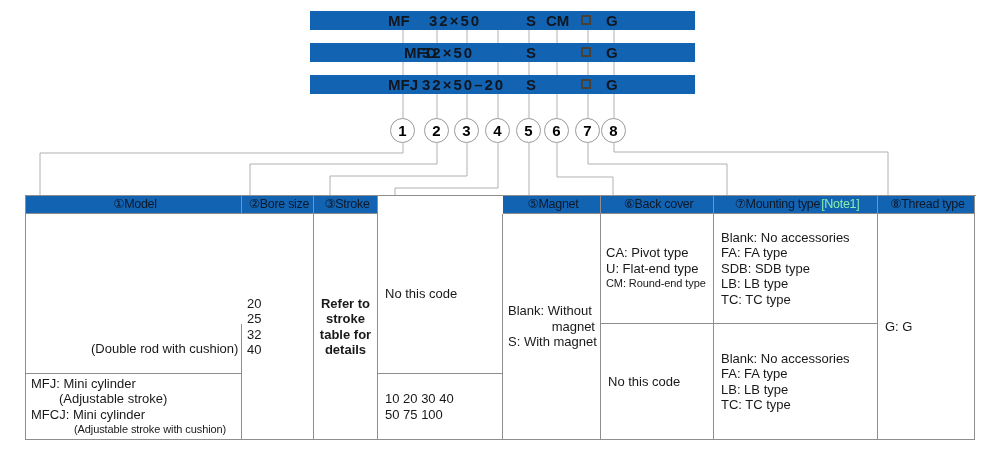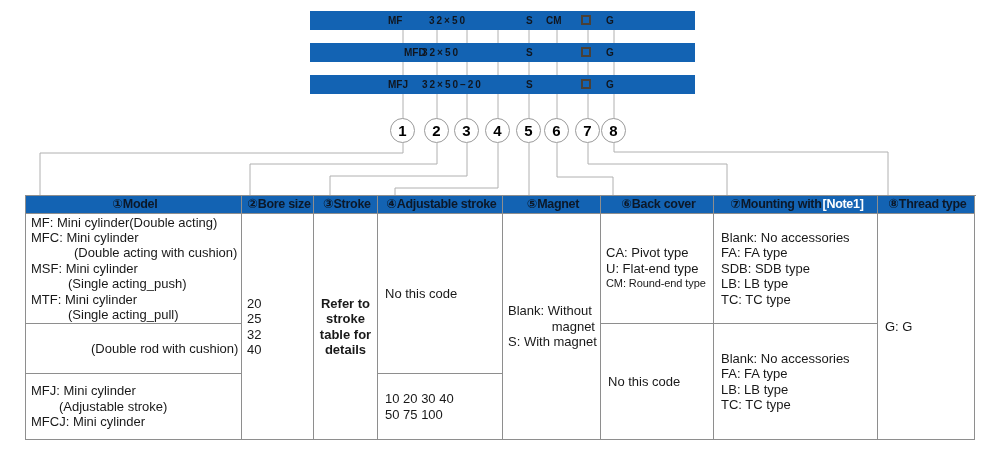--- a/index.html
+++ b/index.html
@@ -1,40 +1,40 @@
 <!DOCTYPE html>
 <html><head>
 <meta charset="utf-8">
 <style>
   html,body{margin:0;padding:0;background:#fff;}
   .stage{position:relative;width:1000px;height:452px;background:#fff;overflow:hidden;
          font-family:"Liberation Sans","DejaVu Sans",sans-serif;}
   .wires{position:absolute;left:0;top:0;z-index:1;}
   
   .bar{position:absolute;left:310px;width:385px;height:19px;background:#1363b3;z-index:2;}
-  .bc{position:absolute;top:0;height:26px;line-height:19px;font-size:10px;font-weight:bold;
+  .bc{position:absolute;top:0;height:26px;line-height:19px;font-size:15px;font-weight:bold;
       color:#10161f;white-space:nowrap;}
   .size{letter-spacing:2px;}
   .sq{position:absolute;top:4px;width:10px;height:10px;border:2px solid #4a4036;box-sizing:border-box;}
   
   .circle{position:absolute;top:118px;width:25px;height:25px;box-sizing:border-box;
           border:1px solid #9a9a9a;border-radius:50%;background:#fff;z-index:3;
           display:flex;align-items:center;justify-content:center;
           font-size:15px;font-weight:bold;color:#000;}
   
   .table{position:absolute;left:25px;top:195px;width:950px;z-index:2;display:grid;
          grid-template-columns:216px 72px 64px 125px 98px 113px 164px 97px;
          grid-template-rows:18px 110px 50px 66px;
          border-top:1px solid #8e8e8e;border-left:1px solid #8e8e8e;}
   .cell{box-sizing:border-box;border-right:1px solid #8e8e8e;border-bottom:1px solid #8e8e8e;
         display:flex;flex-direction:column;justify-content:center;
         font-size:13px;color:#191919;line-height:15.4px;overflow:hidden;}
   .hdr{flex-direction:row;align-items:center;background:#1363b3;color:#0c1828;
-       font-weight:bold;font-size:12.5px;letter-spacing:-0.3px;padding-left:3px;white-space:nowrap;}
-  .note{color:#ffffff;margin-left:1px;}
+       font-weight:normal;font-size:12.5px;letter-spacing:-0.3px;padding-left:3px;white-space:nowrap;}
+  .note{color:#86efac;margin-left:1px;}
   .padL5{padding-left:5px;}
   .padL7{padding-left:7px;}
   .ctr{text-align:center;font-weight:bold;}
   .magnet-cell{padding:0 5px;}
   .line{white-space:nowrap;}
   .ind1{padding-left:28px;}
   .ind2{padding-left:37px;}
   .ind3{padding-left:43px;}
   .ind4{padding-left:60px;}
   .right{text-align:right;}
@@ -103,53 +103,42 @@
   <div class="table">
     <div class="cell hdr" style="grid-area:1/1">
         <span>①Model</span>
       </div>
     <div class="cell hdr" style="grid-area:1/2">
         <span>②Bore size</span>
       </div>
     <div class="cell hdr" style="grid-area:1/3">
         <span>③Stroke</span>
       </div>
-    <div class="cell hdr" style="grid-area:1/4">
-        <span>④Adjustable stroke</span>
-      </div>
     <div class="cell hdr" style="grid-area:1/5">
         <span>⑤Magnet</span>
       </div>
     <div class="cell hdr" style="grid-area:1/6">
         <span>⑥Back cover</span>
       </div>
     <div class="cell hdr" style="grid-area:1/7">
-        <span>⑦Mounting with</span>
+        <span>⑦Mounting type</span>
         <span class="note">[Note1]</span>
       </div>
     <div class="cell hdr" style="grid-area:1/8">
         <span>⑧Thread type</span>
       </div>
 
-    <div class="cell padL5" style="grid-area:2/1">
-        <div class="line">MF: Mini cylinder(Double acting)</div>
-        <div class="line">MFC: Mini cylinder</div>
-        <div class="line ind3">(Double acting with cushion)</div>
-        <div class="line">MSF: Mini cylinder</div>
-        <div class="line ind2">(Single acting_push)</div>
-        <div class="line">MTF: Mini cylinder</div>
-        <div class="line ind2">(Single acting_pull)</div>
-      </div>
     <div class="cell padL5" style="grid-area:3/1">
         <div class="line ind4">(Double rod with cushion)</div>
       </div>
     <div class="cell padL5" style="grid-area:4/1">
         <div class="line">MFJ: Mini cylinder</div>
         <div class="line ind1">(Adjustable stroke)</div>
         <div class="line">MFCJ: Mini cylinder</div>
+        <div class="line ind3 cond">(Adjustable stroke with cushion)</div>
       </div>
 
     <div class="cell padL5" style="grid-area:2/2/5/3">
         <div class="line">20</div>
         <div class="line">25</div>
         <div class="line">32</div>
         <div class="line">40</div>
       </div>
     <div class="cell ctr" style="grid-area:2/3/5/4">
         <div class="line">Refer to</div>

